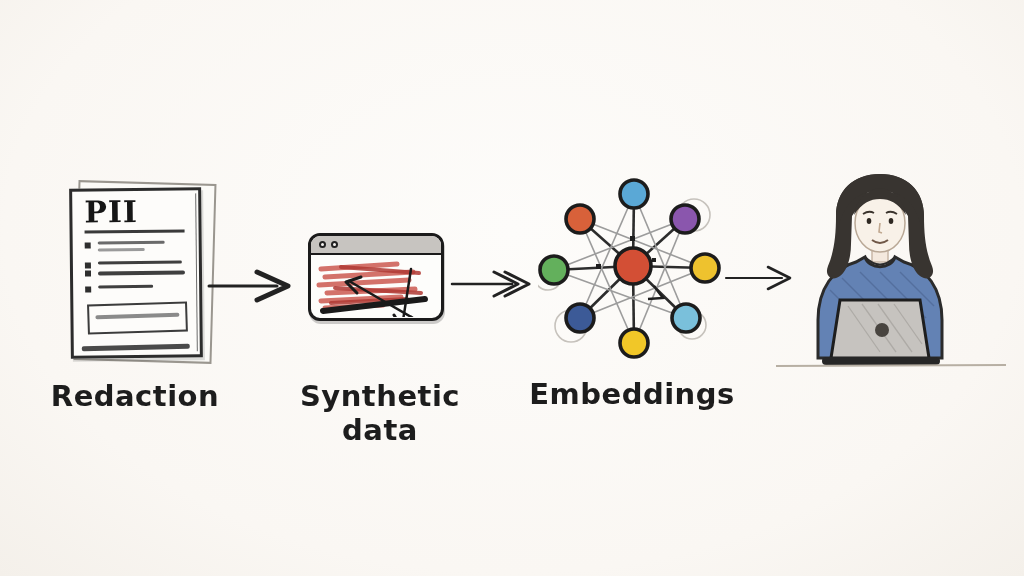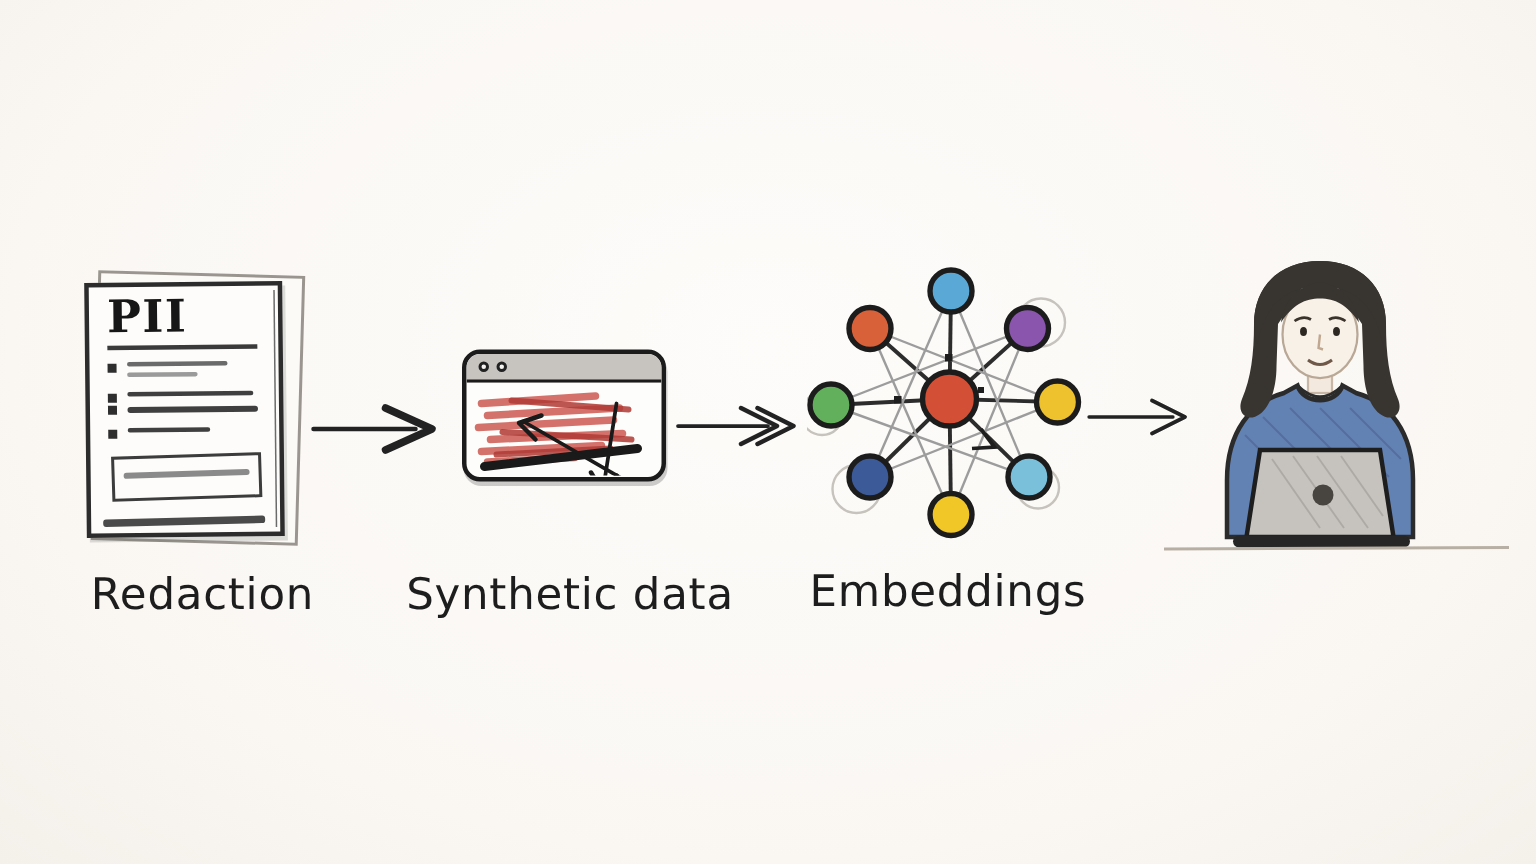--- a/index.html
+++ b/index.html
@@ -8,26 +8,26 @@
     width:1024px;height:576px;
     background:radial-gradient(ellipse at 50% 40%, #fdfcfa 0%, #faf7f3 70%, #f4f0ea 100%);
     overflow:hidden;
     font-family:"DejaVu Sans","Liberation Sans",sans-serif;
   }
   .stage-label{
     position:absolute;
     width:220px;
     text-align:center;
     font-size:29px;
-    font-weight:400;
+    font-weight:700;
     letter-spacing:0.5px;
     color:#1d1d1d;
   }
   
-  .doc-wrap{position:absolute;left:57px;top:186px;width:142px;height:178px;}
+  .doc-wrap{position:absolute;left:70px;top:186px;width:142px;height:178px;}
   .doc-back{
     position:absolute;left:6px;top:-4px;width:134px;height:176px;
     border:2px solid #9a968f;background:#fbfaf7;
     transform:rotate(1.6deg);
   }
   .doc-sheet{
     position:absolute;left:0;top:2px;width:132px;height:170px;
     border:3px solid #2c2c2c;background:#fdfcfa;
     transform:rotate(-0.6deg);
     box-sizing:border-box;

